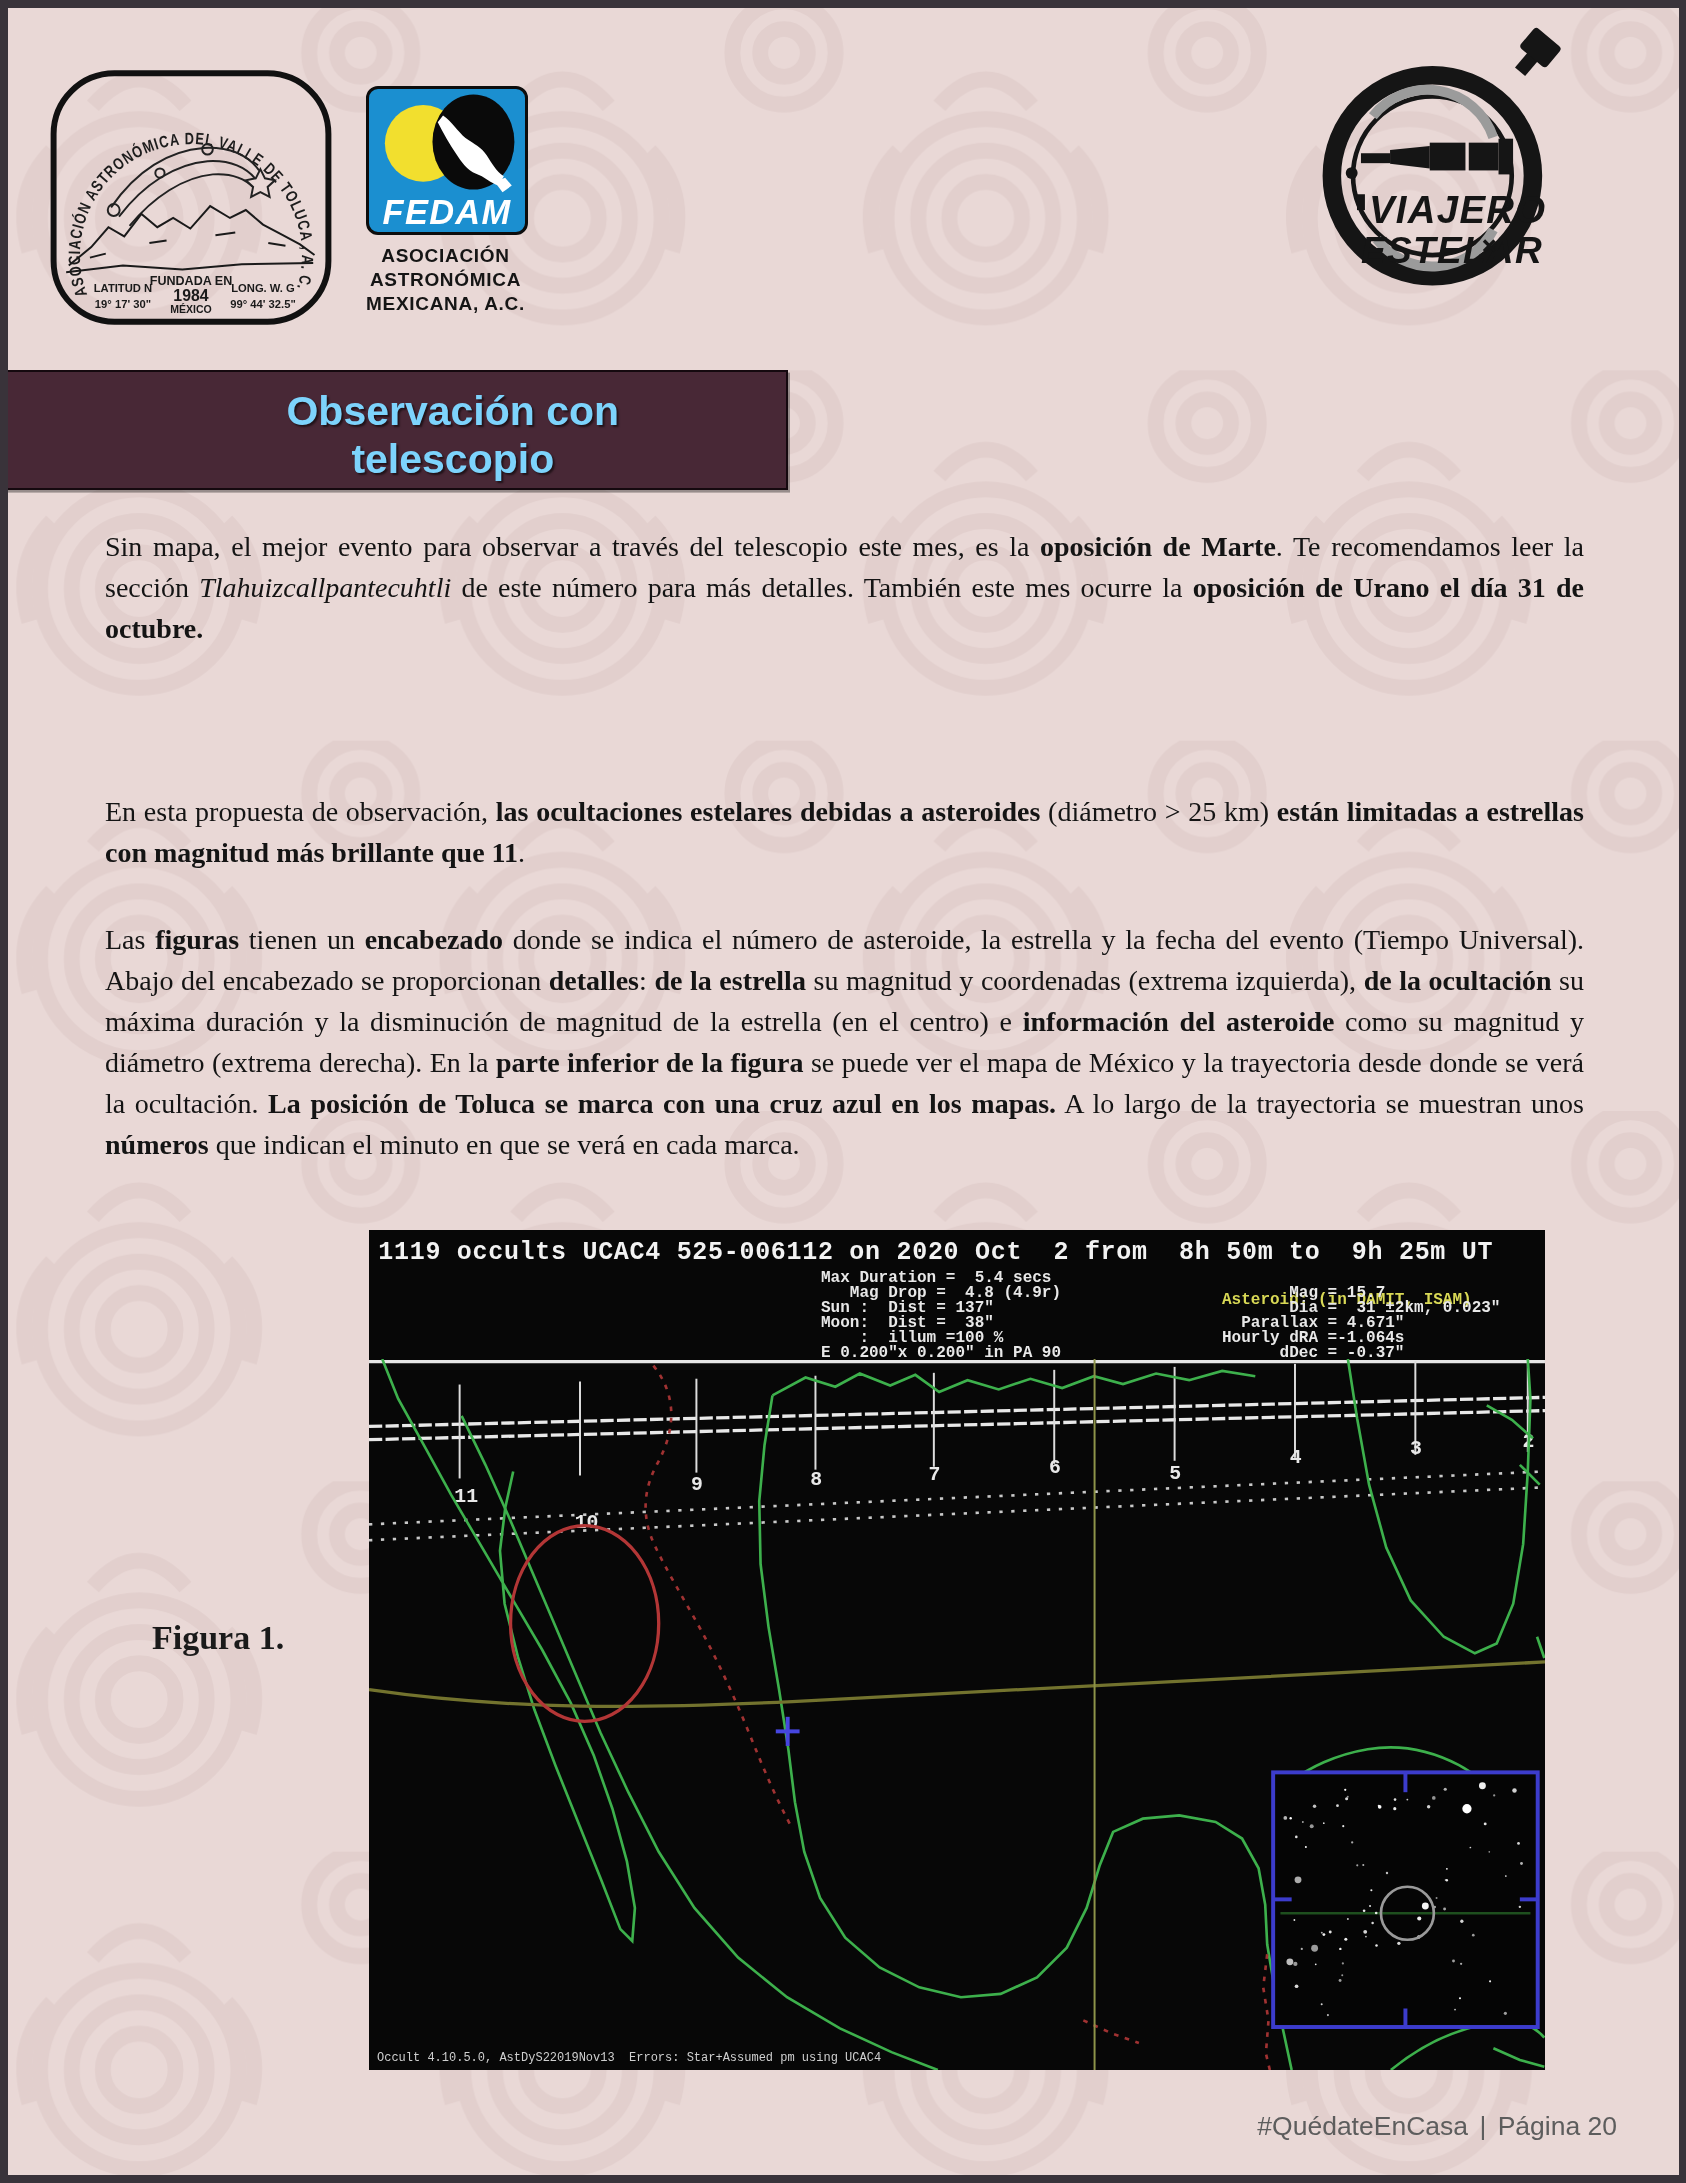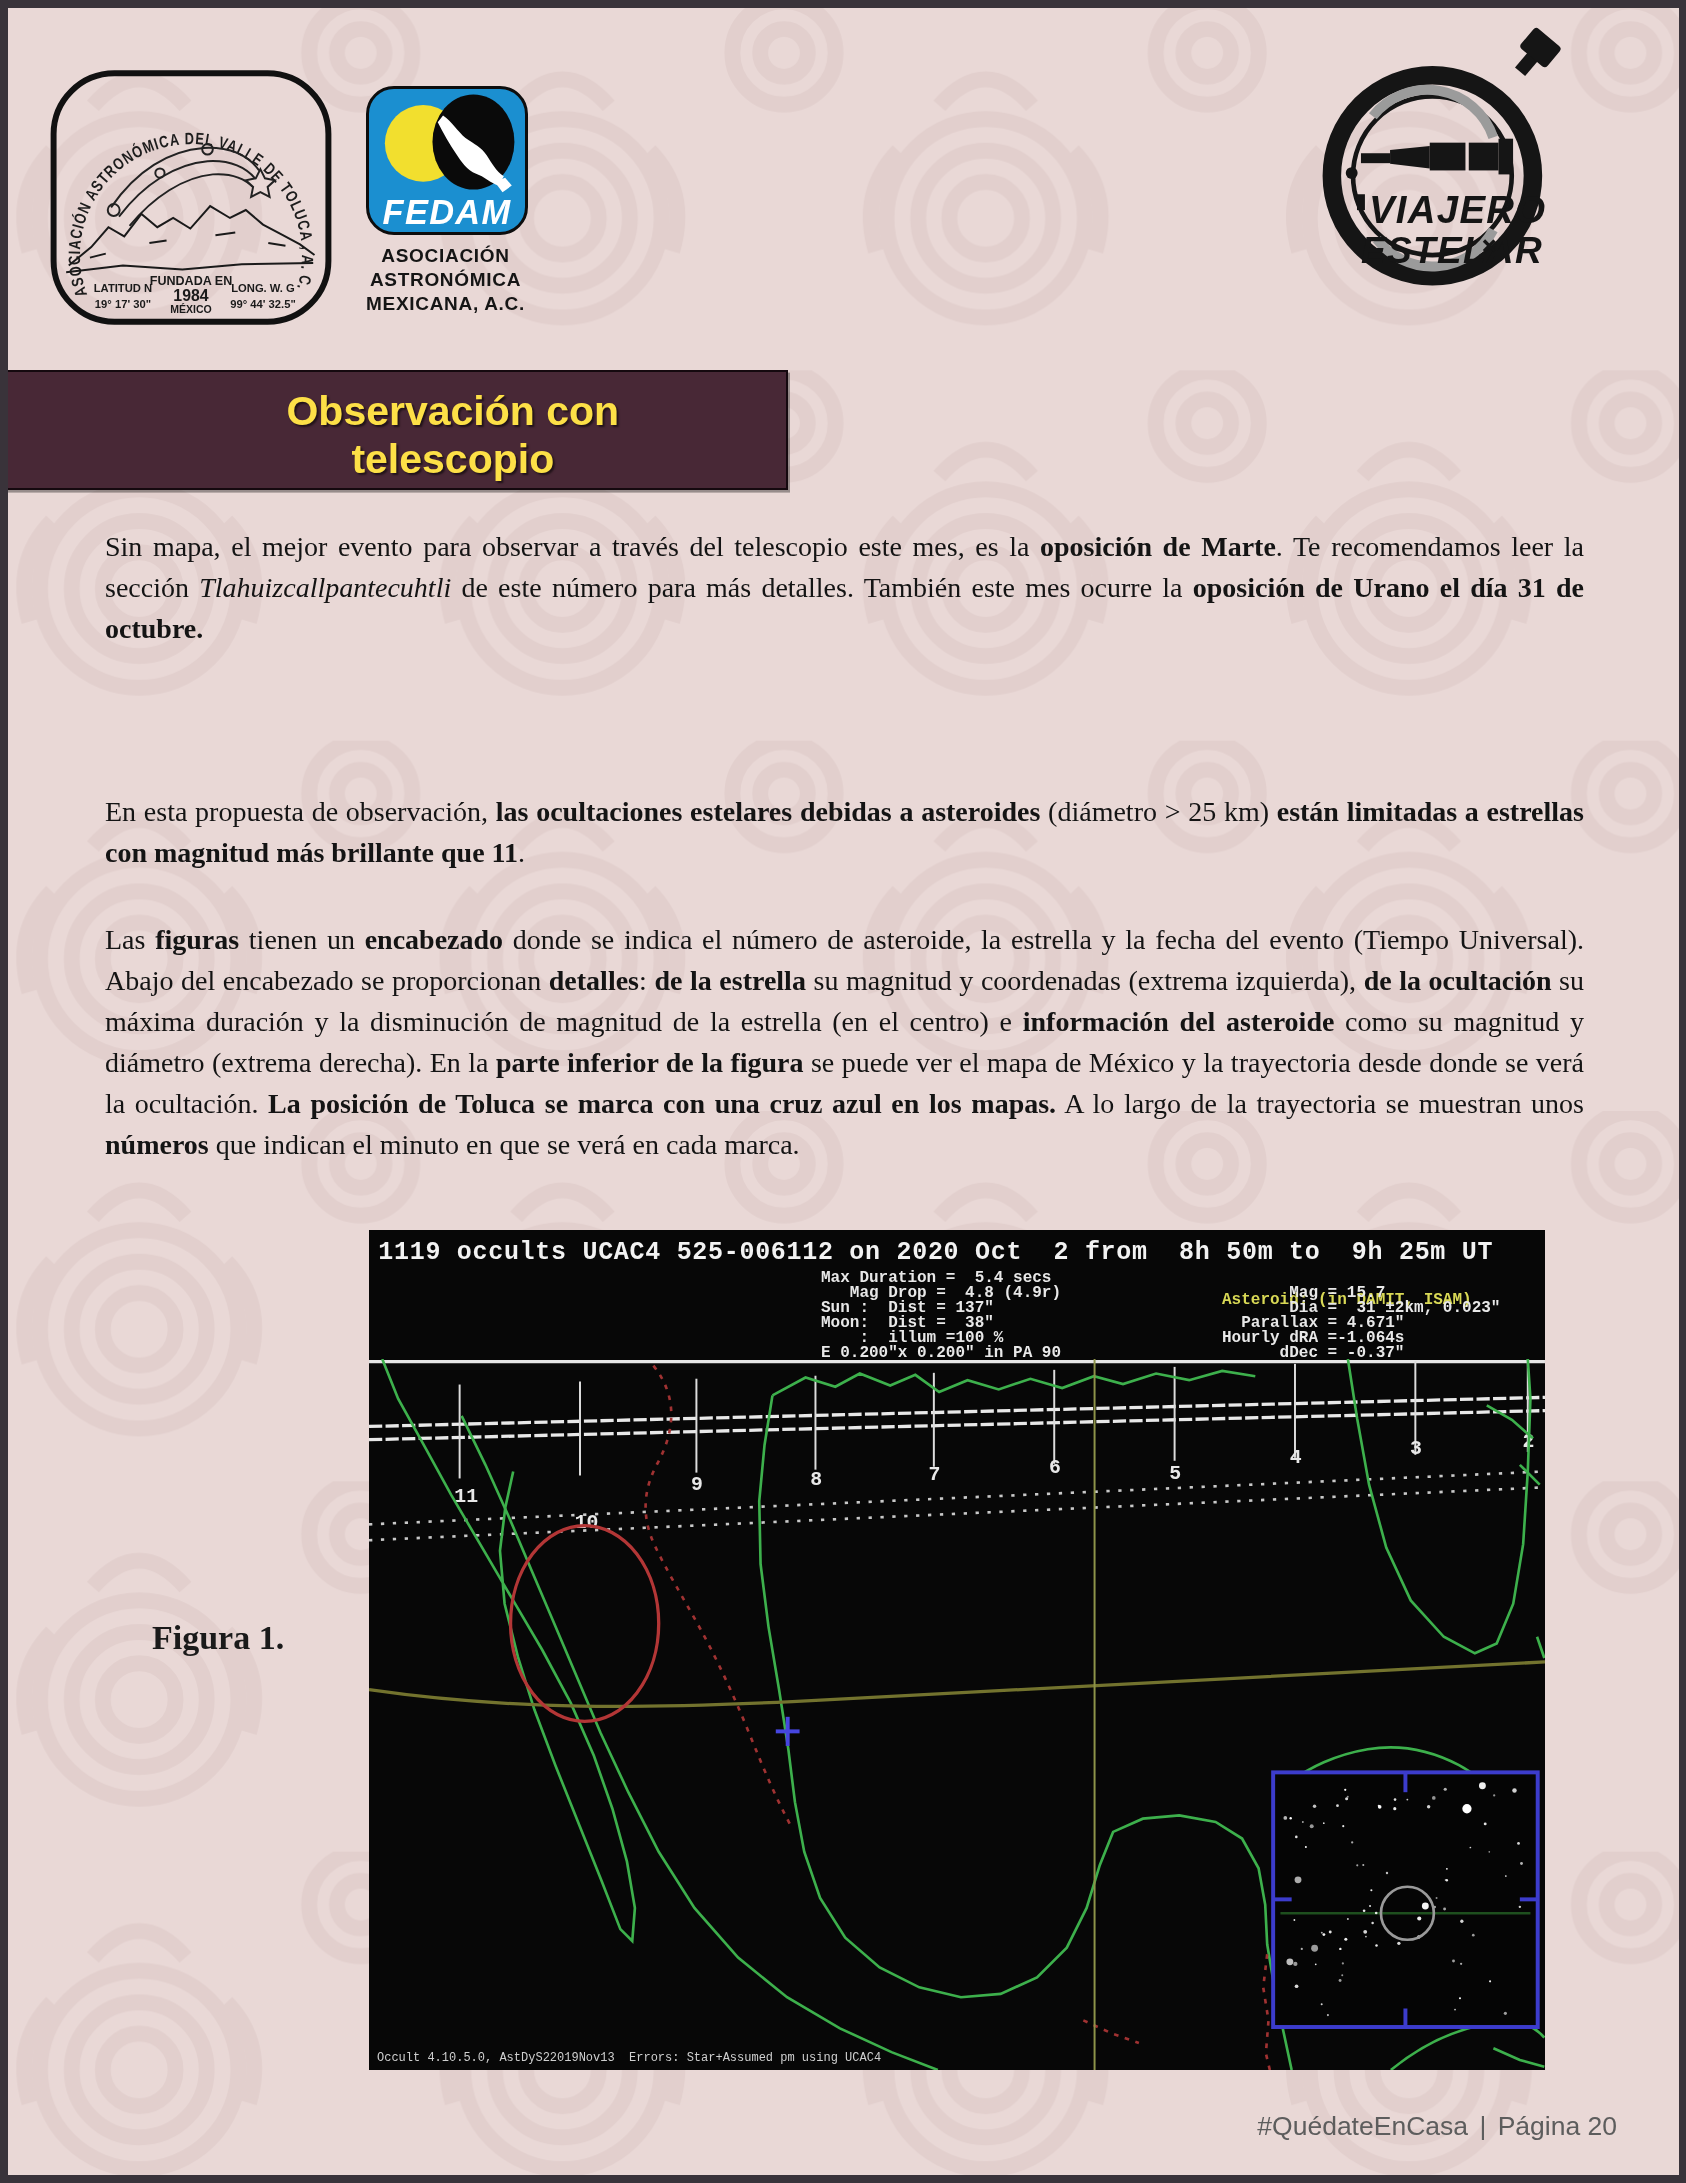--- a/index.html
+++ b/index.html
@@ -4,28 +4,28 @@
 <style>
   html,body{margin:0;padding:0;background:#cfc0be;}
   .page{position:relative;width:1687px;height:2183px;background:#e9d8d6;overflow:hidden;
         font-family:"Liberation Serif",serif;}
   .frame{position:absolute;inset:0;border:8px solid #39333a;pointer-events:none;z-index:50;}
   .wm{position:absolute;inset:0;z-index:0;}
 
   
   .logo-aavt{position:absolute;left:50px;top:70px;width:282px;height:255px;z-index:2;}
   .logo-fedam{position:absolute;left:366px;top:86px;width:159px;height:245px;z-index:2;text-align:center;}
-  .fedam-box{position:relative;width:156px;height:143px;background:#1b8fd0;border:3.3px solid #0d0d0d;border-radius:28px;overflow:hidden;}
+  .fedam-box{position:relative;width:156px;height:143px;background:#1b8fd0;border:3.3px solid #0d0d0d;border-radius:12px;overflow:hidden;}
   .fedam-text{margin-top:9.3px;font-family:"Liberation Sans",sans-serif;font-weight:bold;color:#151515;
               font-size:19px;line-height:24px;letter-spacing:0.7px;}
   .logo-viajero{position:absolute;left:1300px;top:16.5px;width:278px;height:291px;z-index:2;}
 
   
   .hbox{position:absolute;left:5.3px;background:#482836;border:2.6px solid #15090f;box-shadow:2px 2.6px 0 rgba(0,0,0,.35);
-        color:#fde047;font-family:"Liberation Sans",sans-serif;font-weight:bold;z-index:2;}
+        color:#7dd3fc;font-family:"Liberation Sans",sans-serif;font-weight:bold;z-index:2;}
   .hbox-1{top:370px;width:783px;height:120px;text-align:center;padding-left:112px;box-sizing:border-box;
           font-size:41px;line-height:48px;padding-top:14.6px;text-shadow:2px 2px 2px rgba(0,0,0,.55);}
   .hbox-2{top:701px;width:783px;height:56px;font-size:29px;line-height:56px;padding-left:126px;box-sizing:border-box;
           text-shadow:1.3px 1.3px 1.3px rgba(0,0,0,.55);}
 
   
   .para{position:absolute;left:105px;width:1479px;font-size:28px;line-height:41px;color:#141414;
         text-align:justify;z-index:2;}
   .para b{font-weight:bold;} .para i{font-style:italic;}
   .p1{top:526px;} .p2{top:791px;} .p3{top:919px;}

